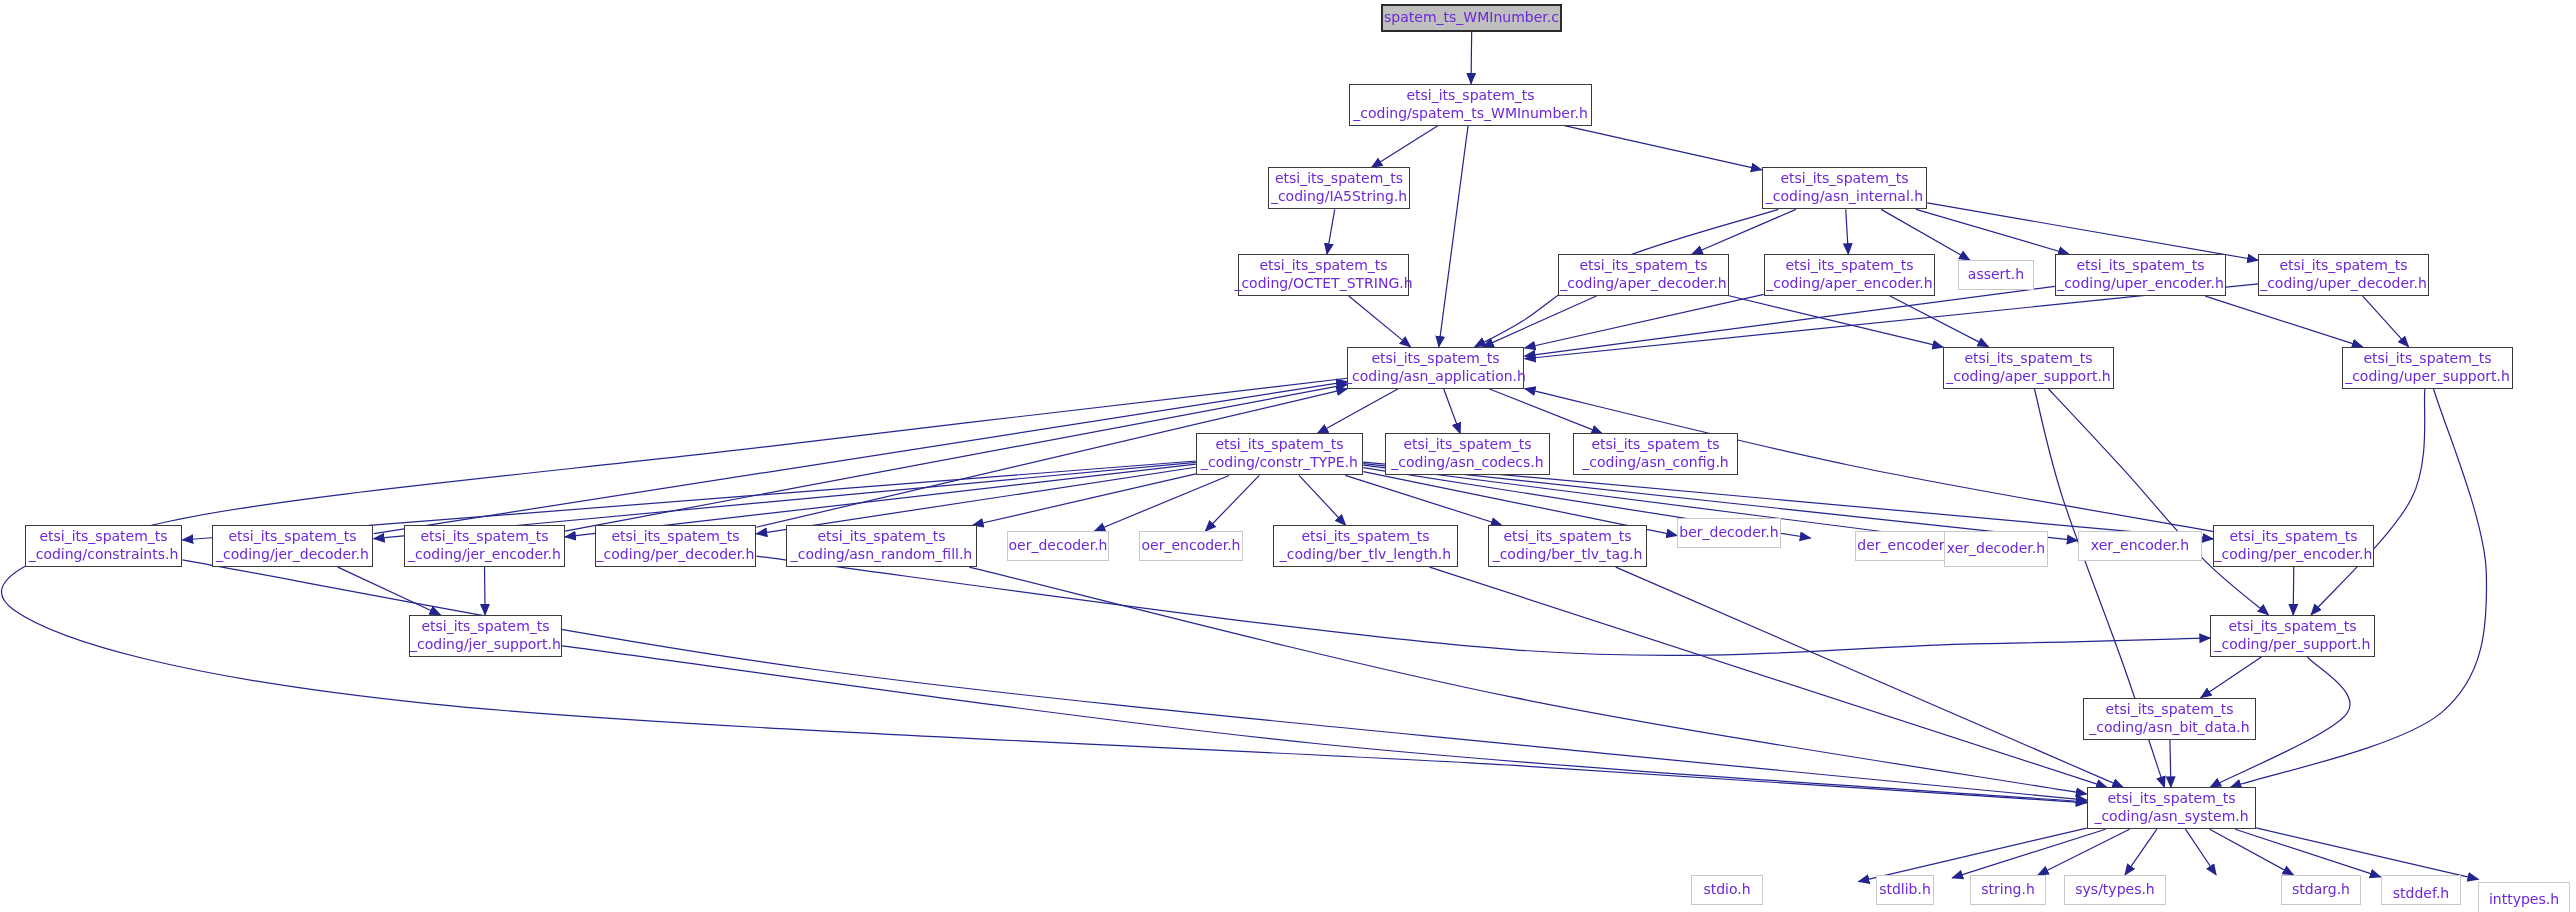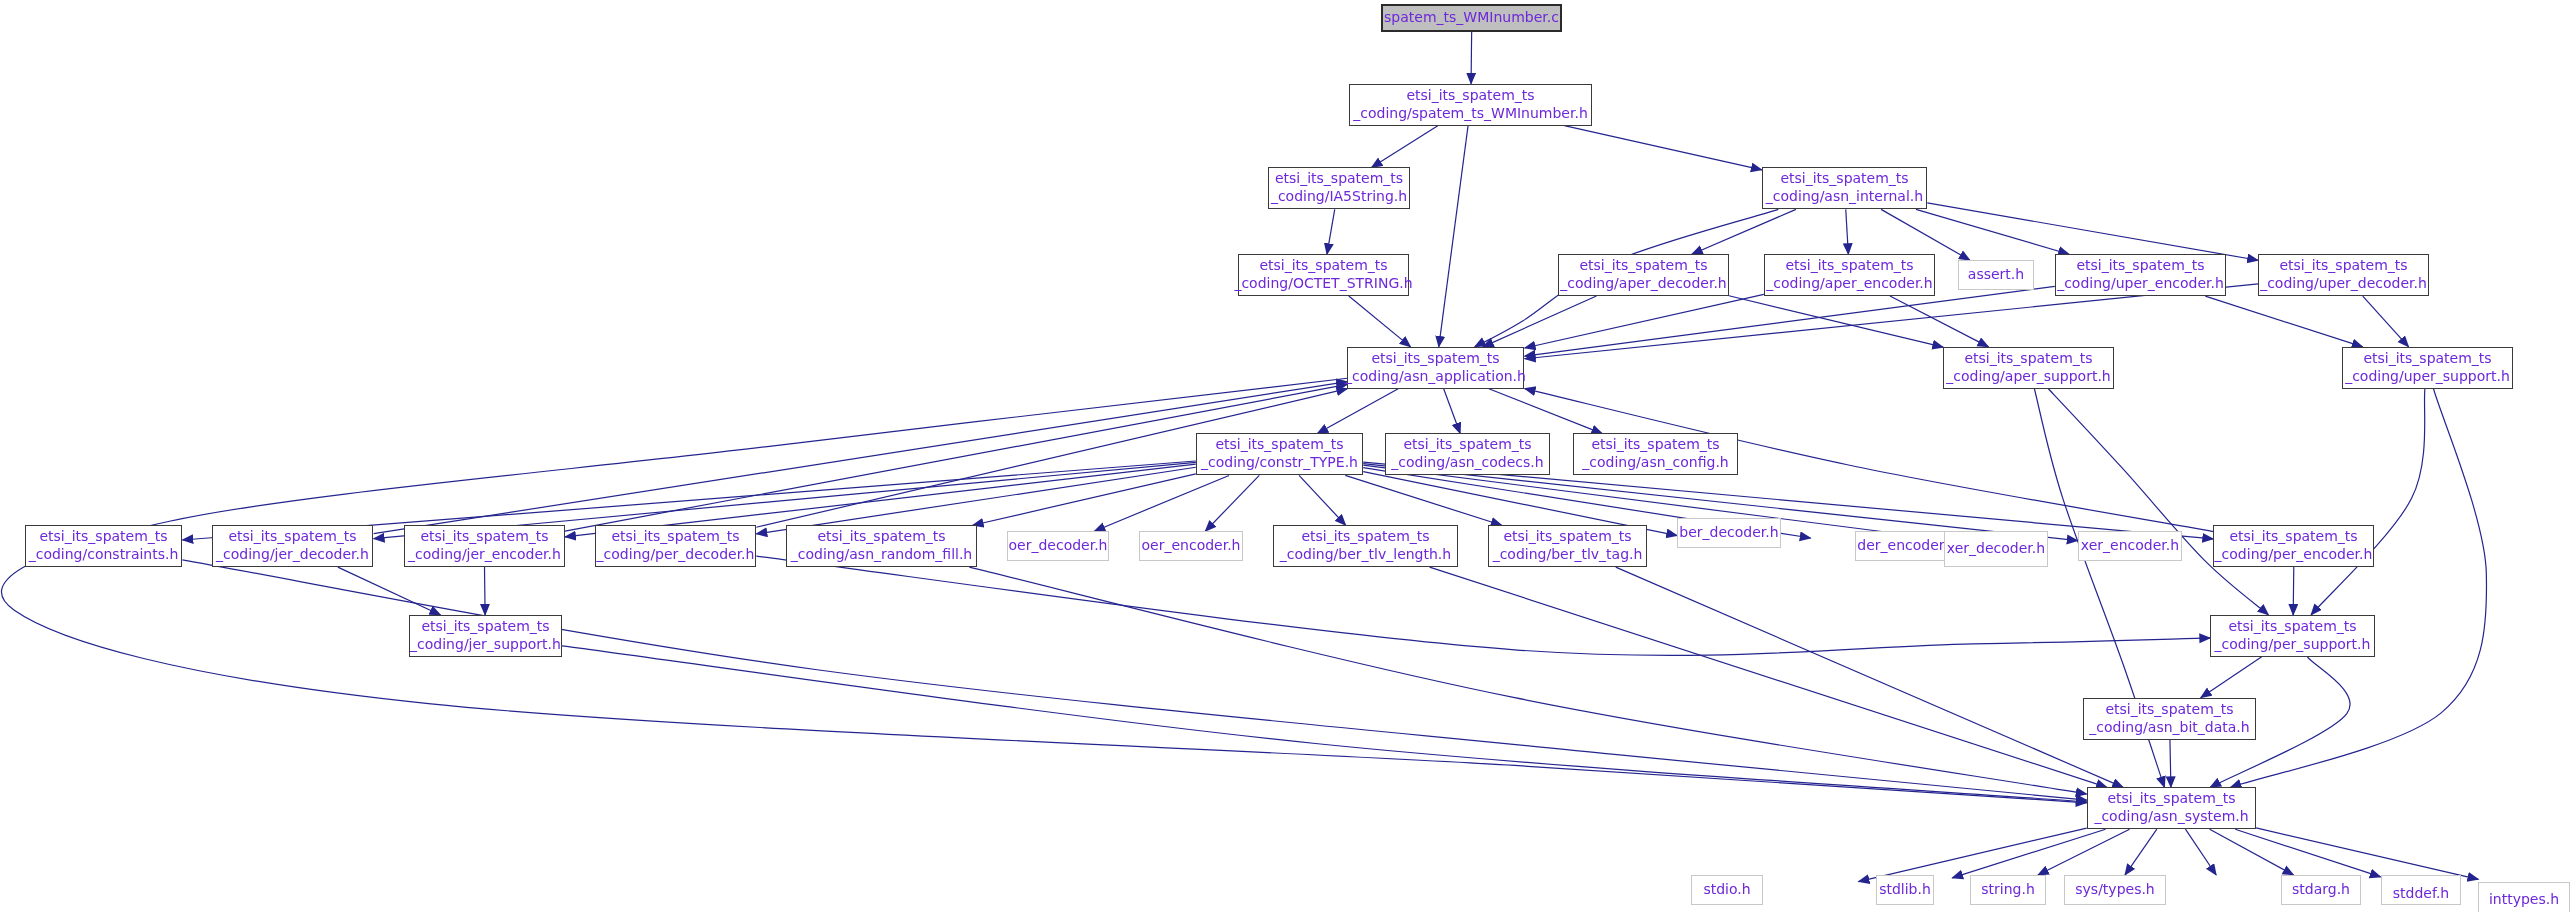--- a/index.html
+++ b/index.html
@@ -189,21 +189,21 @@
     </div>
     <div class="node ext" style="left: 1677px; top: 518px; width: 104px; height: 30px;">
       <div class="line">ber_decoder.h</div>
     </div>
     <div class="node ext" style="left: 1811px; top: 531px; width: 104px; height: 30px; margin-left: 44px;">
       <div class="line">der_encoder.h</div>
     </div>
     <div class="node ext" style="left: 1944px; top: 531px; width: 104px; height: 36px;">
       <div class="line">xer_decoder.h</div>
     </div>
-    <div class="node ext" style="left: 2078px; top: 531px; width: 104px; height: 30px;">
+    <div class="node ext" style="left: 2078px; top: 531px; width: 124px; height: 30px;">
       <div class="line">xer_encoder.h</div>
     </div>
     <div class="node" style="left: 2213px; top: 525px; width: 161px; height: 42px;">
       <div class="line">etsi_its_spatem_ts</div>
       <div class="line">_coding/per_encoder.h</div>
     </div>
     <div class="node" style="left: 409px; top: 615px; width: 153px; height: 42px;">
       <div class="line">etsi_its_spatem_ts</div>
       <div class="line">_coding/jer_support.h</div>
     </div>

